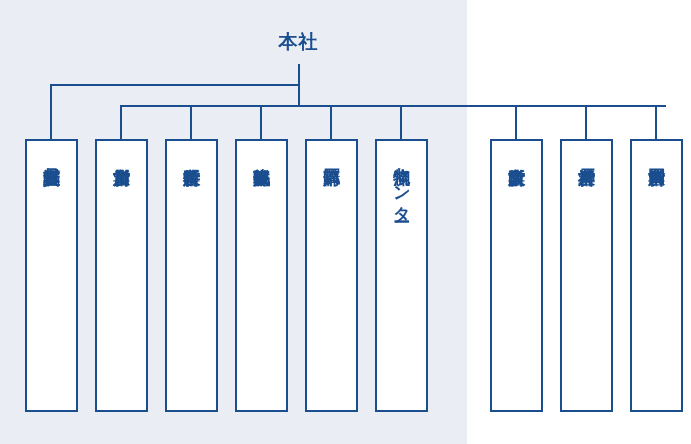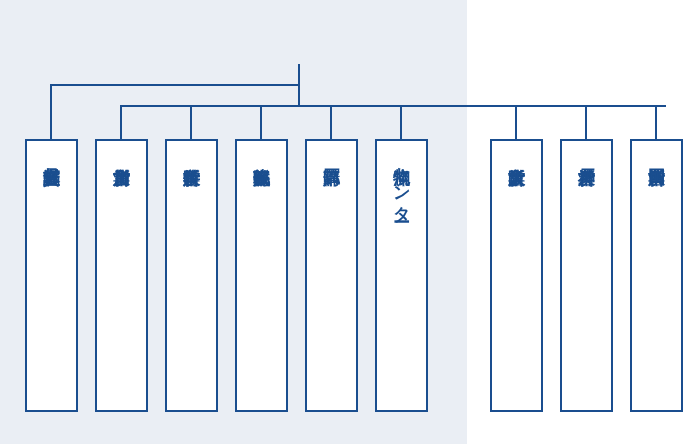--- a/index.html
+++ b/index.html
@@ -97,20 +97,21 @@
   }
 </style>
 </head>
 <body>
 
 <div id="chart-canvas">
 
   <div class="bg-panel" id="bg-left" style="background: rgb(234, 238, 244);"></div>
   <div class="bg-panel" id="bg-right" style="background: rgb(255, 255, 255);"></div>
 
+  <div id="root-label" style="color: rgb(26, 78, 143);"><span class="root-text">本社</span></div>
 
   <div class="line line-v" id="stem-root" style="left: 298px; top: 64px; height: 41px; border-left-color: rgb(26, 78, 143);"></div>
 
   <div class="line line-h" id="bus-upper" style="left: 50px; top: 84px; width: 249px; border-top-color: rgb(26, 78, 143);"></div>
 
   <div class="line line-v" id="drop-node-1" style="left: 50px; top: 84px; height: 55px; border-left-color: rgb(26, 78, 143);"></div>
 
   <div class="line line-h" id="bus-lower" style="left: 120px; top: 105px; width: 546px; border-top-color: rgb(26, 78, 143);"></div>
 
   <div class="line line-v" style="left: 120px; top: 105px; height: 34px; border-left-color: rgb(26, 78, 143);"></div>

